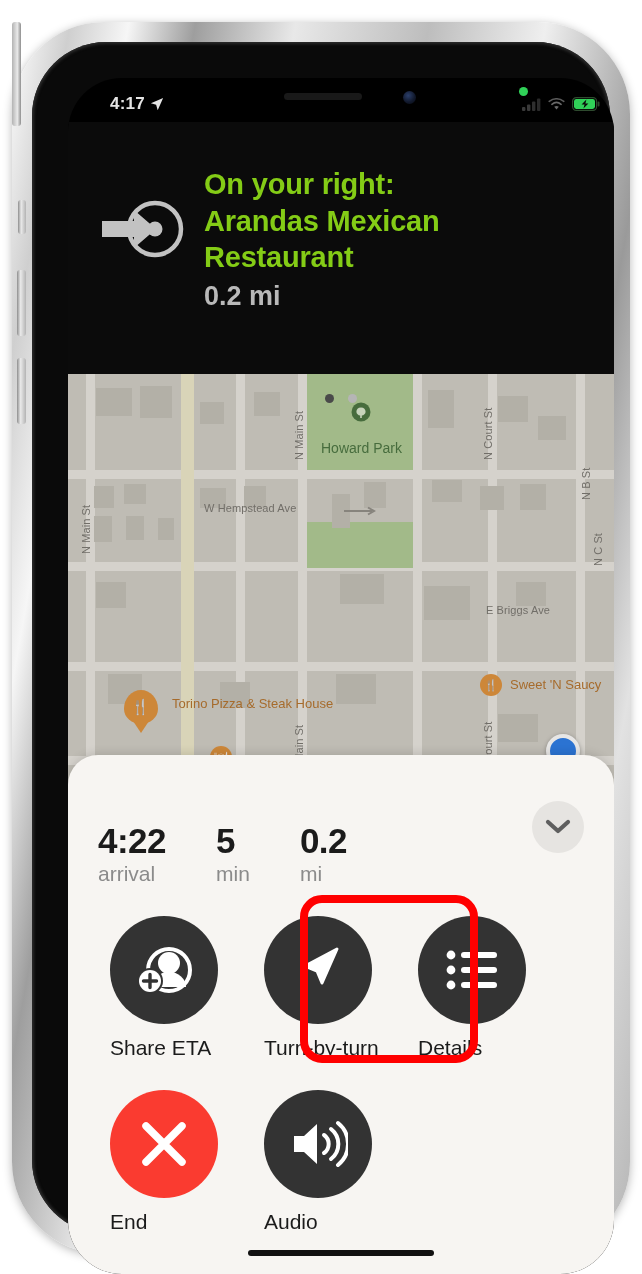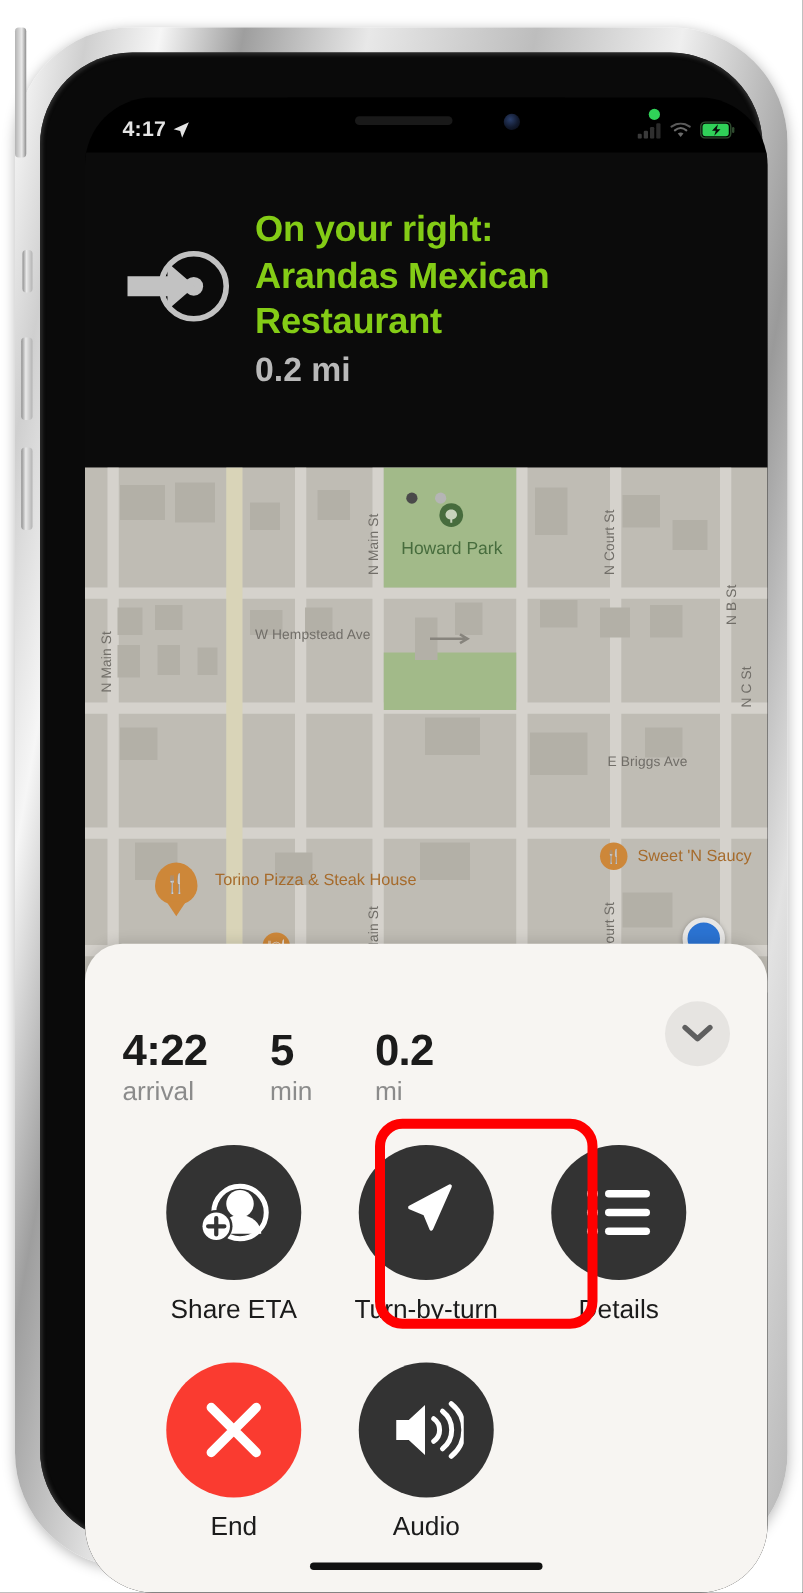--- a/index.html
+++ b/index.html
@@ -51,21 +51,21 @@
     position:absolute; left:54px; top:15px; width:78px; height:7px;
     border-radius:4px; background:#191919;
   }
   #front-camera{
     position:absolute; right:36px; top:13px; width:13px; height:13px;
     border-radius:50%; background:radial-gradient(circle at 40% 35%,#2b3f6b 0%,#121a2e 55%,#060810 100%);
   }
 
   
   #status-bar{
-    position:absolute; top:0; left:0; width:546px; height:44px;
+    position:absolute; top:0; left:12px; width:546px; height:44px;
     z-index:35; color:#e4e4e4;
     display:flex; align-items:center; justify-content:space-between;
     padding:8px 26px 0 30px;
   }
   #status-left{ display:flex; align-items:center; gap:5px; font-size:17px; font-weight:700; letter-spacing:.2px;}
   #status-right{ display:flex; align-items:center; gap:7px; }
   #recording-dot{
     position:absolute; right:86px; top:9px; width:9px; height:9px;
     border-radius:50%; background:#30d158; z-index:45;
   }
@@ -137,21 +137,21 @@
   .eta-value{ font-size:35px; font-weight:700; color:#1b1b1b; line-height:1.05; letter-spacing:-.5px;}
   .eta-label{ font-size:21px; font-weight:400; color:#8b8b8b; margin-top:2px; }
   #collapse-button{
     position:absolute; right:30px; top:46px; width:52px; height:52px;
     border-radius:50%; background:#e6e4e1; border:none; cursor:pointer;
     display:flex; align-items:center; justify-content:center;
   }
 
   .action-row{ display:flex; padding:0 42px; margin-top:30px; }
   .action-cell{
-    width:162px; display:flex; flex-direction:column; align-items:center; cursor:pointer;
+    width:162px; display:flex; flex-direction:column; cursor:pointer;
     position:relative;
   }
   .action-circle{
     width:108px; height:108px; border-radius:50%; background:#333333;
     display:flex; align-items:center; justify-content:center;
   }
   .action-circle.danger{ background:#fa3b30; }
   .action-label{ margin-top:12px; font-size:21px; color:#1b1b1b; }
   #highlight-box{
     position:absolute; left:232px; top:140px; width:178px; height:168px;
@@ -283,21 +283,21 @@
           <span class="street-label vert" style="left:512px; top:126px;">N B St</span>
           <span class="street-label vert" style="left:225px; top:400px;">N Main St</span>
           <span class="street-label vert" style="left:414px; top:400px;">N Court St</span>
           <span class="street-label" style="left:136px; top:128px;">W Hempstead Ave</span>
           <span class="street-label" style="left:418px; top:230px;">E Briggs Ave</span>
 
           <svg style="position:absolute;left:276px;top:132px;" width="36" height="10" viewBox="0 0 36 10">
             <path d="M0 5 H28 M24 1.5 L30 5 L24 8.5" stroke="#8a8880" stroke-width="2" fill="none"></path>
           </svg>
 
-          <div class="park-label" style="left:253px; top:56px;text-align:right;">Howard Park</div>
+          <div class="park-label" style="left:253px; top:66px;text-align:right;">Howard Park</div>
           <svg style="position:absolute;left:282px;top:28px;" width="22" height="24" viewBox="0 0 22 24">
             <circle cx="11" cy="10" r="9.5" fill="#3c6b33"></circle>
             <path d="M11 5.5 c-3 0-4.6 2.2-4.6 4.2 0 2.1 1.9 3.6 3.8 3.8 v2.6 h1.6 v-2.6 c1.9-.2 3.8-1.7 3.8-3.8 0-2-1.6-4.2-4.6-4.2z" fill="#d8e8cc"></path>
           </svg>
 
           <div class="poi-pin" style="left:56px; top:316px;">🍴</div>
           <div class="poi-label" style="left:104px; top:322px; width:140px; line-height:1.18;">Torino Pizza &amp; Steak House</div>
           <div class="poi-dot" style="left:142px; top:372px;">🍽</div>
           <div class="poi-dot" style="left:196px; top:394px;">☕</div>
           <div class="poi-dot" style="left:412px; top:300px;">🍴</div>

